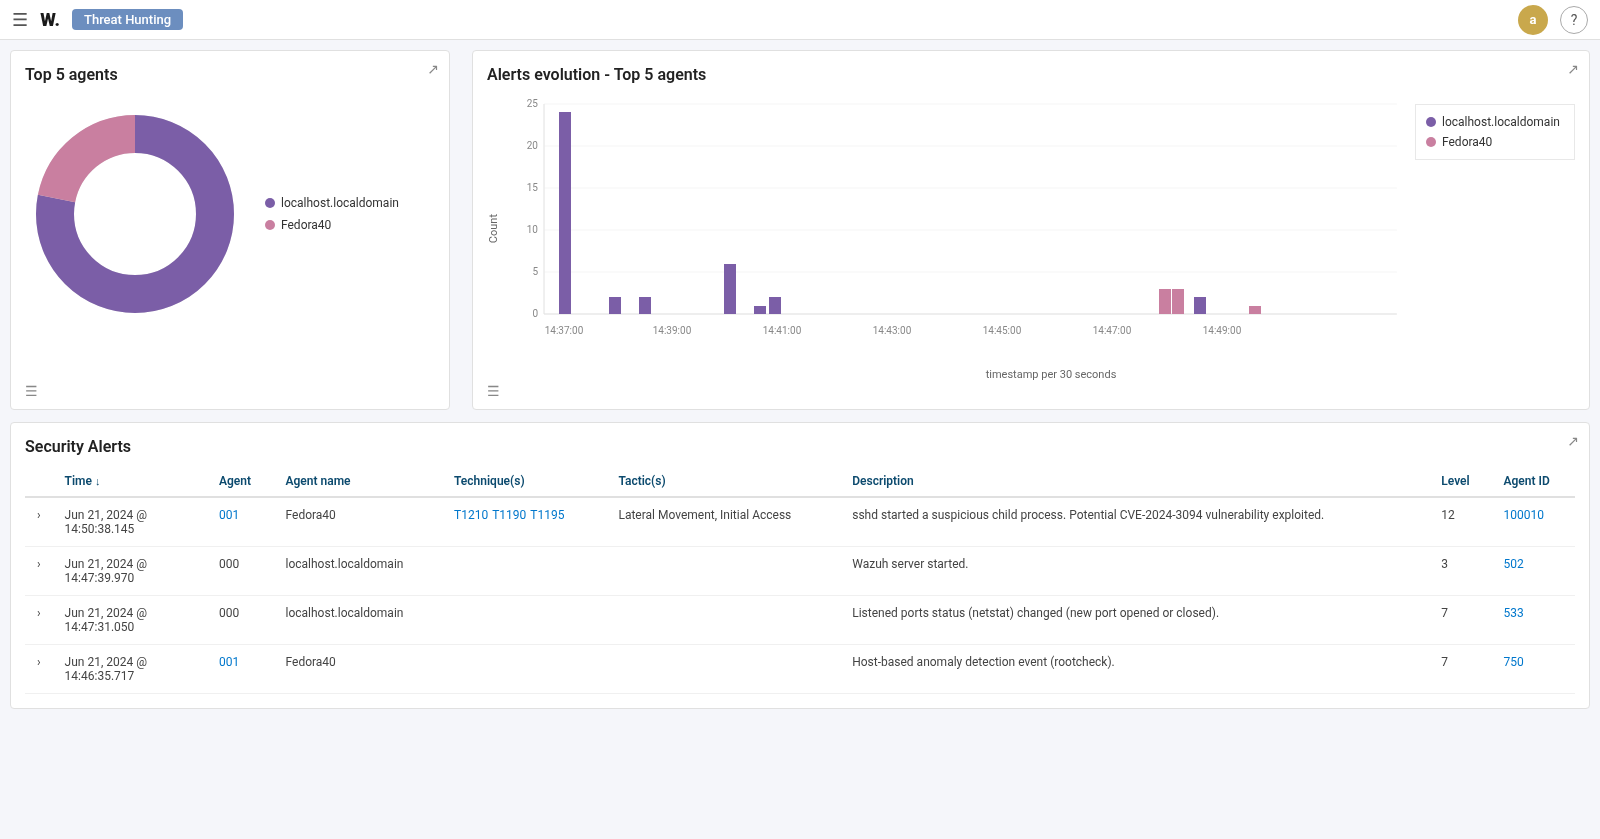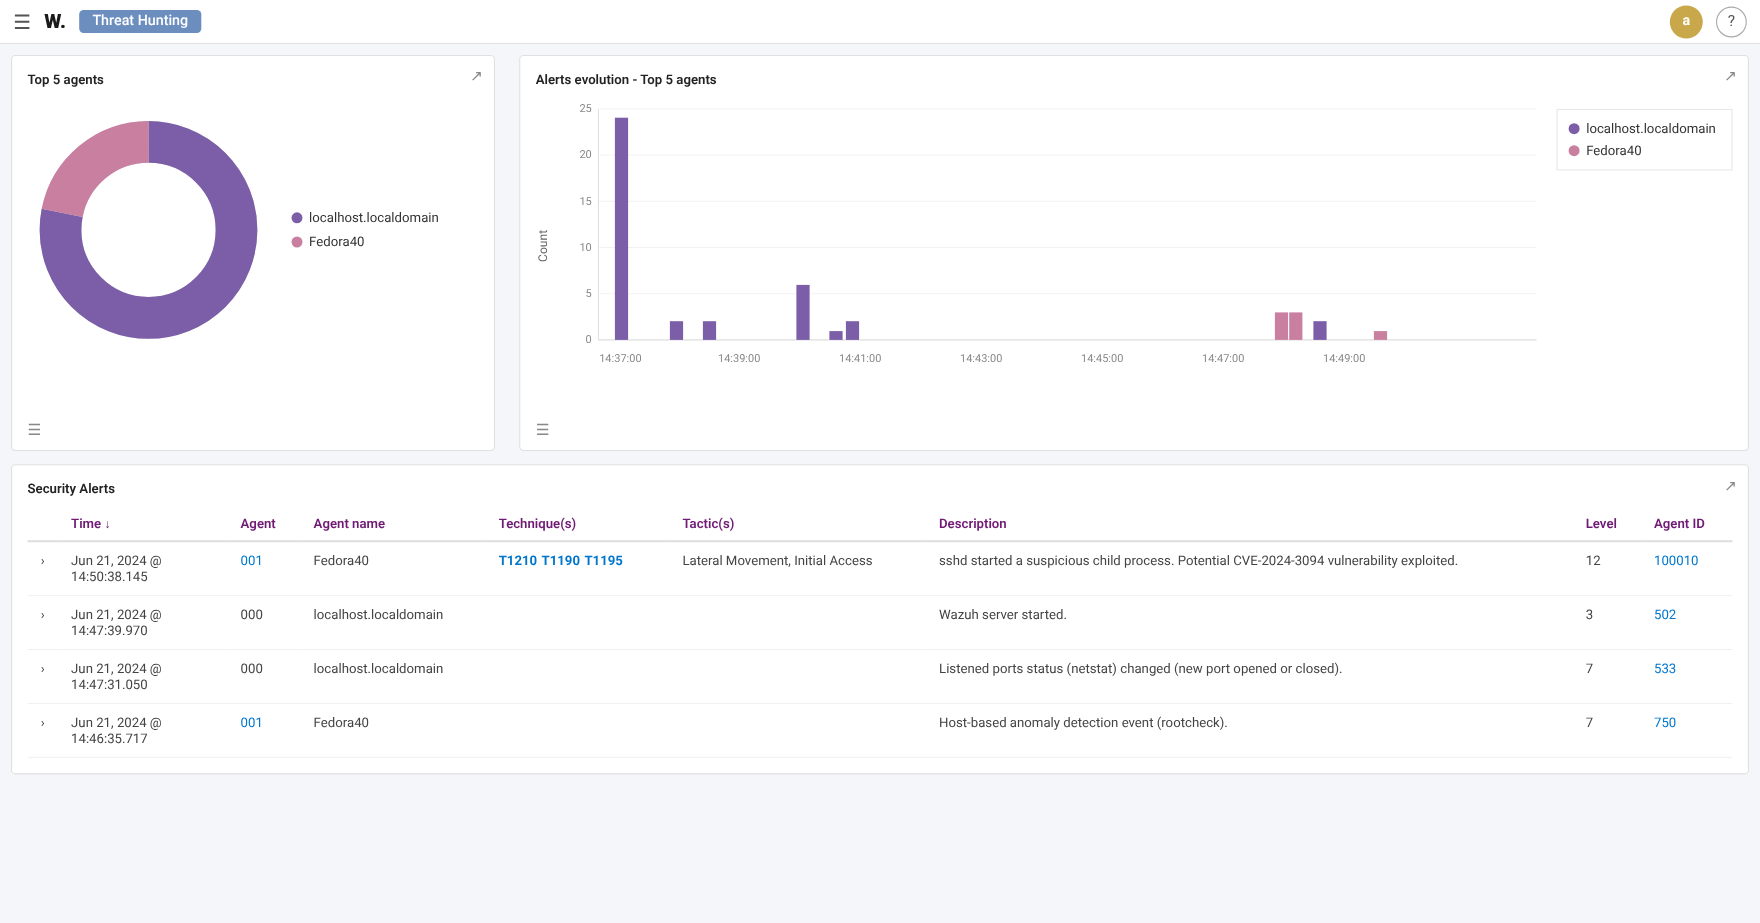--- a/index.html
+++ b/index.html
@@ -32,21 +32,21 @@
     
     .main { padding: 10px; }
 
     
     .top-row { display: flex; gap: 10px; margin-bottom: 10px; }
 
     .panel {
       background: #fff; border: 1px solid #e0e0e0; border-radius: 4px;
       padding: 14px; position: relative;
     }
-    .panel-title { font-size: 12px; font-weight: 600; margin-bottom: 10px; color: #222; }
+    .panel-title { font-size: 16px; font-weight: 600; margin-bottom: 10px; color: #222; }
     .expand-icon {
       position: absolute; top: 10px; right: 10px; cursor: pointer;
       color: #888; font-size: 14px;
     }
     .list-icon {
       position: absolute; bottom: 10px; left: 14px; cursor: pointer;
       color: #888; font-size: 14px;
     }
 
     
@@ -58,31 +58,31 @@
 
     
     .bar-panel { flex: 1; min-height: 360px; margin-left: 12px; }
     .x-axis-label { text-align: center; font-size: 11px; color: #666; margin-top: 4px; }
 
     
     .alerts-panel { margin-top: 12px; }
     .alerts-table { width: 100%; border-collapse: collapse; margin-top: 8px; }
     .alerts-table th {
       text-align: left; padding: 8px 12px; font-size: 12px; font-weight: 600;
-      border-bottom: 2px solid #e0e0e0; color: #701a75; white-space: nowrap;
+      border-bottom: 2px solid #e0e0e0; color: #0c4a6e; white-space: nowrap;
     }
     .alerts-table td {
       padding: 10px 12px; font-size: 12px; color: #444;
       border-bottom: 1px solid #f0f0f0; vertical-align: top;
     }
     .chevron-cell { width: 20px; color: #aaa; }
     .link-blue { color: #0077cc; cursor: pointer; text-decoration: none; }
     .tech-badge {
       display: inline-block; color: #0077cc; cursor: pointer;
-      margin-right: 4px; font-size: 12px; font-weight: bold;
+      margin-right: 4px; font-size: 12px;
     }
     .sort-icon { font-size: 11px; }
     .th-sort { cursor: pointer; }
 
     
     .donut-svg { width: 220px; height: 220px; }
   </style>
 </head>
 <body>
 
@@ -192,20 +192,21 @@
           <div class="legend-item">
             <div class="legend-dot" style="background:#7b5ea7;"></div>
             <span style="font-size:12px;">localhost.localdomain</span>
           </div>
           <div class="legend-item">
             <div class="legend-dot" style="background:#c97fa0;"></div>
             <span style="font-size:12px;">Fedora40</span>
           </div>
         </div>
       </div>
+      <div class="x-axis-label" style="margin-left:40px;">timestamp per 30 seconds</div>
       <span class="list-icon">☰</span>
     </div>
   </div>
 
   <div class="panel alerts-panel">
     <div class="panel-title">Security Alerts</div>
     <span class="expand-icon">↗</span>
 
     <table class="alerts-table">
       <thead>

